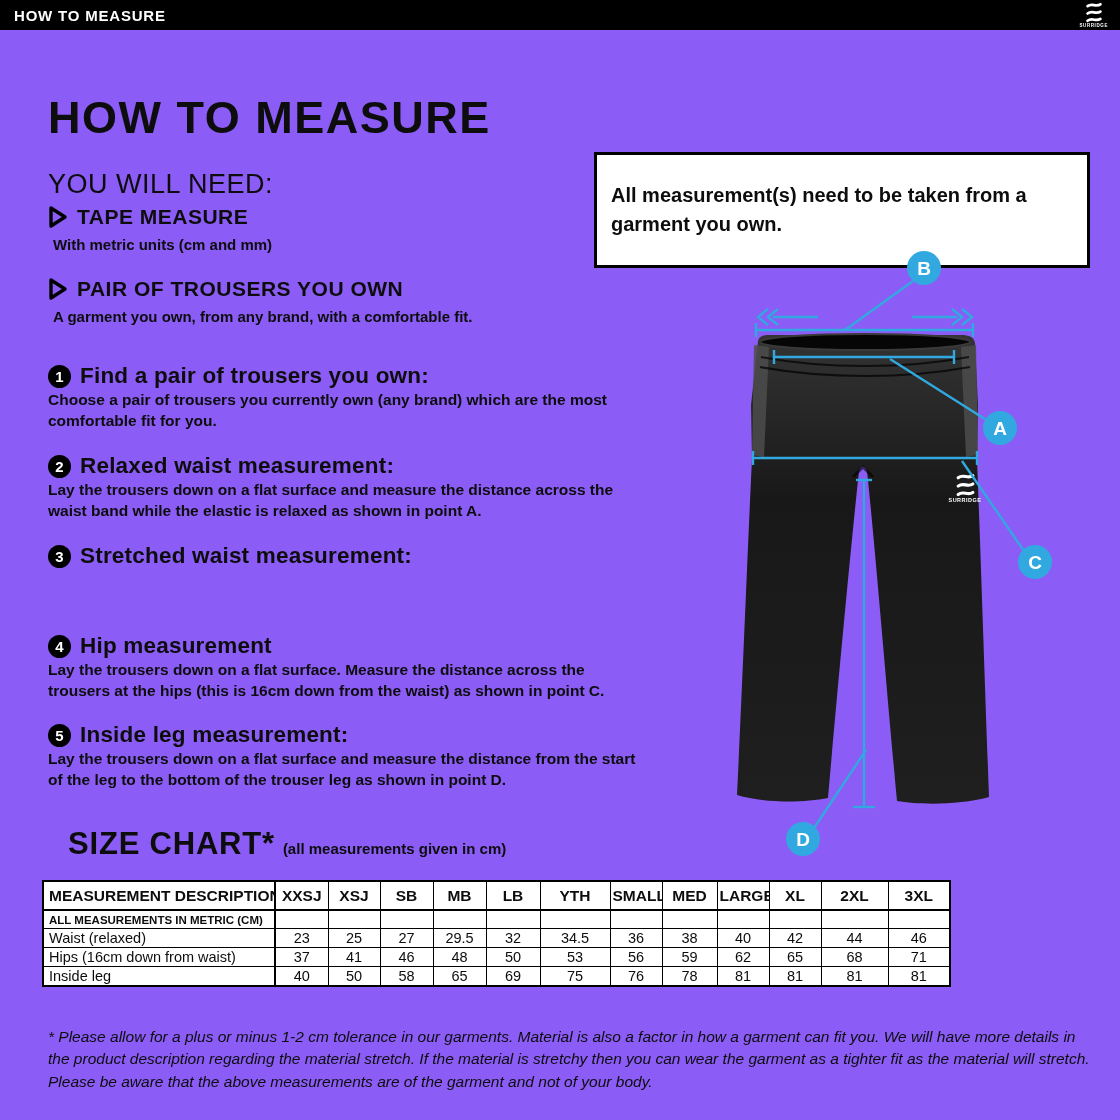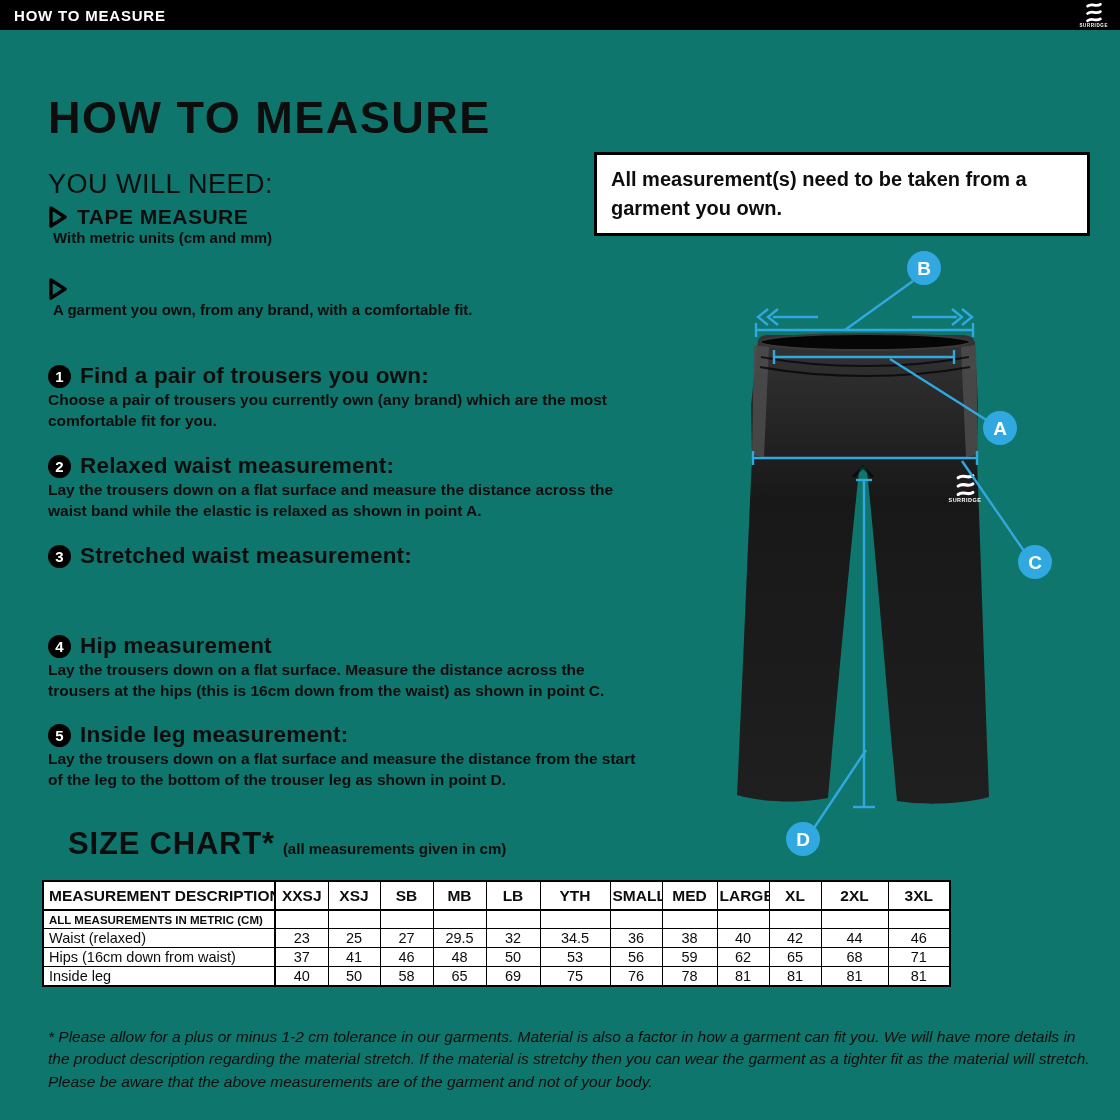--- a/index.html
+++ b/index.html
@@ -1,49 +1,49 @@
 <!DOCTYPE html>
 <html><head>
 <meta charset="utf-8">
 <style>
   html,body{margin:0;padding:0;background:#fff;}
-  .page{position:relative;width:1120px;height:1120px;background:#0f766e;overflow:hidden;
+  .page{position:relative;width:1120px;height:1120px;background:#8b5cf6;overflow:hidden;
         font-family:"Liberation Sans",sans-serif;color:#0d0d0d;}
 
   
   .topbar{position:absolute;left:0;top:0;width:1120px;height:30px;background:#000;
           display:flex;align-items:center;justify-content:space-between;}
   .topbar-title{color:#fff;font-size:15px;font-weight:bold;letter-spacing:.8px;margin-left:14px;}
   .topbar-logo{display:flex;flex-direction:column;align-items:center;margin-right:12px;color:#fff;}
   .topbar-logo .brand-word{font-size:4.5px;font-weight:bold;letter-spacing:.6px;color:#fff;margin-top:-1px;}
 
   
   .h1{position:absolute;left:48px;top:62px;font-size:45px;font-weight:800;letter-spacing:1.5px;}
   .h2{position:absolute;left:48px;top:147px;font-size:27px;font-weight:400;letter-spacing:.5px;}
 
   
   .need-item{position:absolute;left:48px;width:620px;}
   .need-item .ni-head{display:flex;align-items:center;gap:9px;}
   .need-item .ni-title{font-size:21px;font-weight:800;letter-spacing:.5px;}
-  .need-item .ni-desc{font-size:15px;font-weight:bold;margin:0 0 0 5px;}
+  .need-item .ni-desc{font-size:15px;font-weight:bold;margin:7px 0 0 5px;}
   #need-0{top:205px;}
   #need-1{top:277px;}
 
   
   .step{position:absolute;left:48px;width:612px;}
   #step-0{top:363px;} #step-1{top:453px;} #step-2{top:543px;} #step-3{top:633px;} #step-4{top:722px;}
   .step-head{display:flex;align-items:center;gap:9px;}
   .step-num{width:23px;height:23px;border-radius:50%;background:#000;color:#fff;flex:0 0 23px;
             display:flex;align-items:center;justify-content:center;font-size:15px;font-weight:bold;}
   .step-title{font-size:22.5px;font-weight:800;letter-spacing:.2px;}
   .step-desc{font-size:15.5px;font-weight:bold;line-height:1.38;width:600px;}
 
   
   .note-box{position:absolute;left:594px;top:152px;width:462px;border:3px solid #000;
-            padding:10px 14px;font-size:20px;font-weight:bold;line-height:1.45;background:#fff;}
+            padding:26px 14px;font-size:20px;font-weight:bold;line-height:1.45;background:#fff;}
 
   
   .figure{position:absolute;left:715px;top:245px;}
 
   
   .sc-head{position:absolute;left:48px;top:826px;display:flex;align-items:baseline;gap:8px;margin-left:20px;}
   .sc-title{font-size:31px;font-weight:800;letter-spacing:.8px;}
   .sc-sub{font-size:15px;font-weight:bold;}
 
   table.size-chart{position:absolute;left:42px;top:880px;border-collapse:collapse;table-layout:fixed;
@@ -94,20 +94,21 @@
       <span class="ni-title">TAPE MEASURE</span>
     </div>
     <div class="ni-desc">With metric units (cm and mm)</div>
   </div>
 
   <div class="need-item" id="need-1">
     <div class="ni-head">
       <svg width="20" height="24" viewBox="0 0 20 24">
         <polygon points="3,3 17,12 3,21" fill="none" stroke="#000" stroke-width="3.4" stroke-linejoin="round"></polygon>
       </svg>
+      <span class="ni-title">PAIR OF TROUSERS YOU OWN</span>
     </div>
     <div class="ni-desc">A garment you own, from any brand, with a comfortable fit.</div>
   </div>
 
   <div class="note-box">All measurement(s) need to be taken from a garment you own.</div>
 
   <div class="step" id="step-0">
     <div class="step-head">
       <span class="step-num">1</span>
       <span class="step-title">Find a pair of trousers you own:</span>

